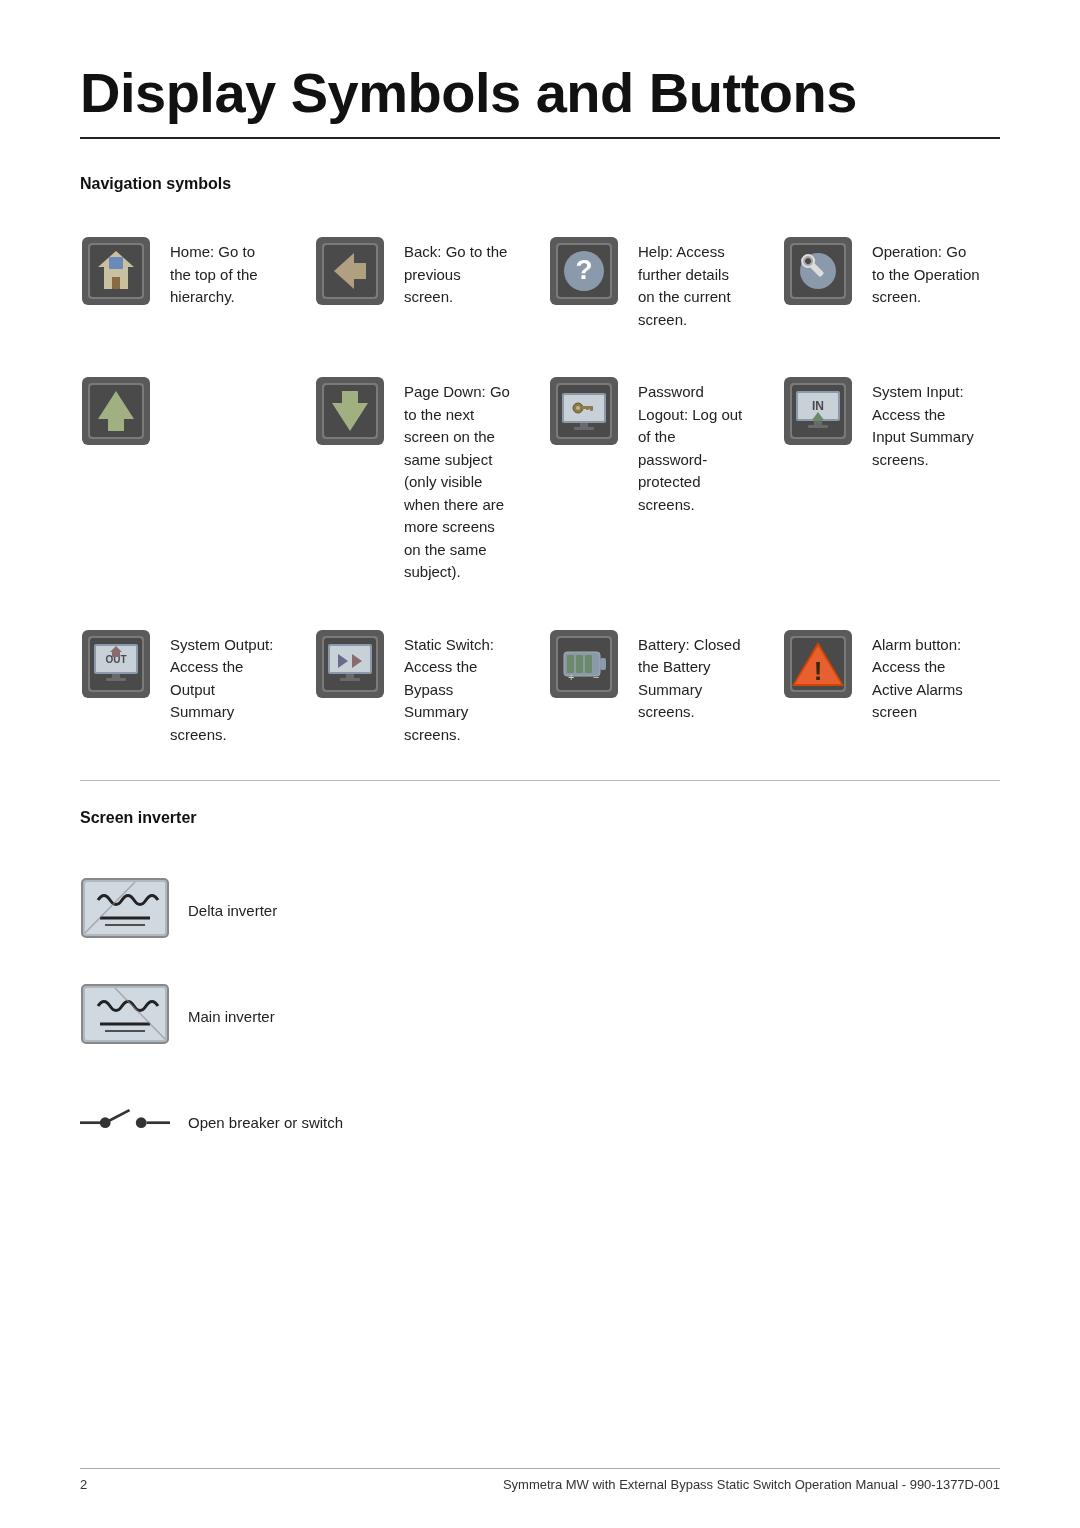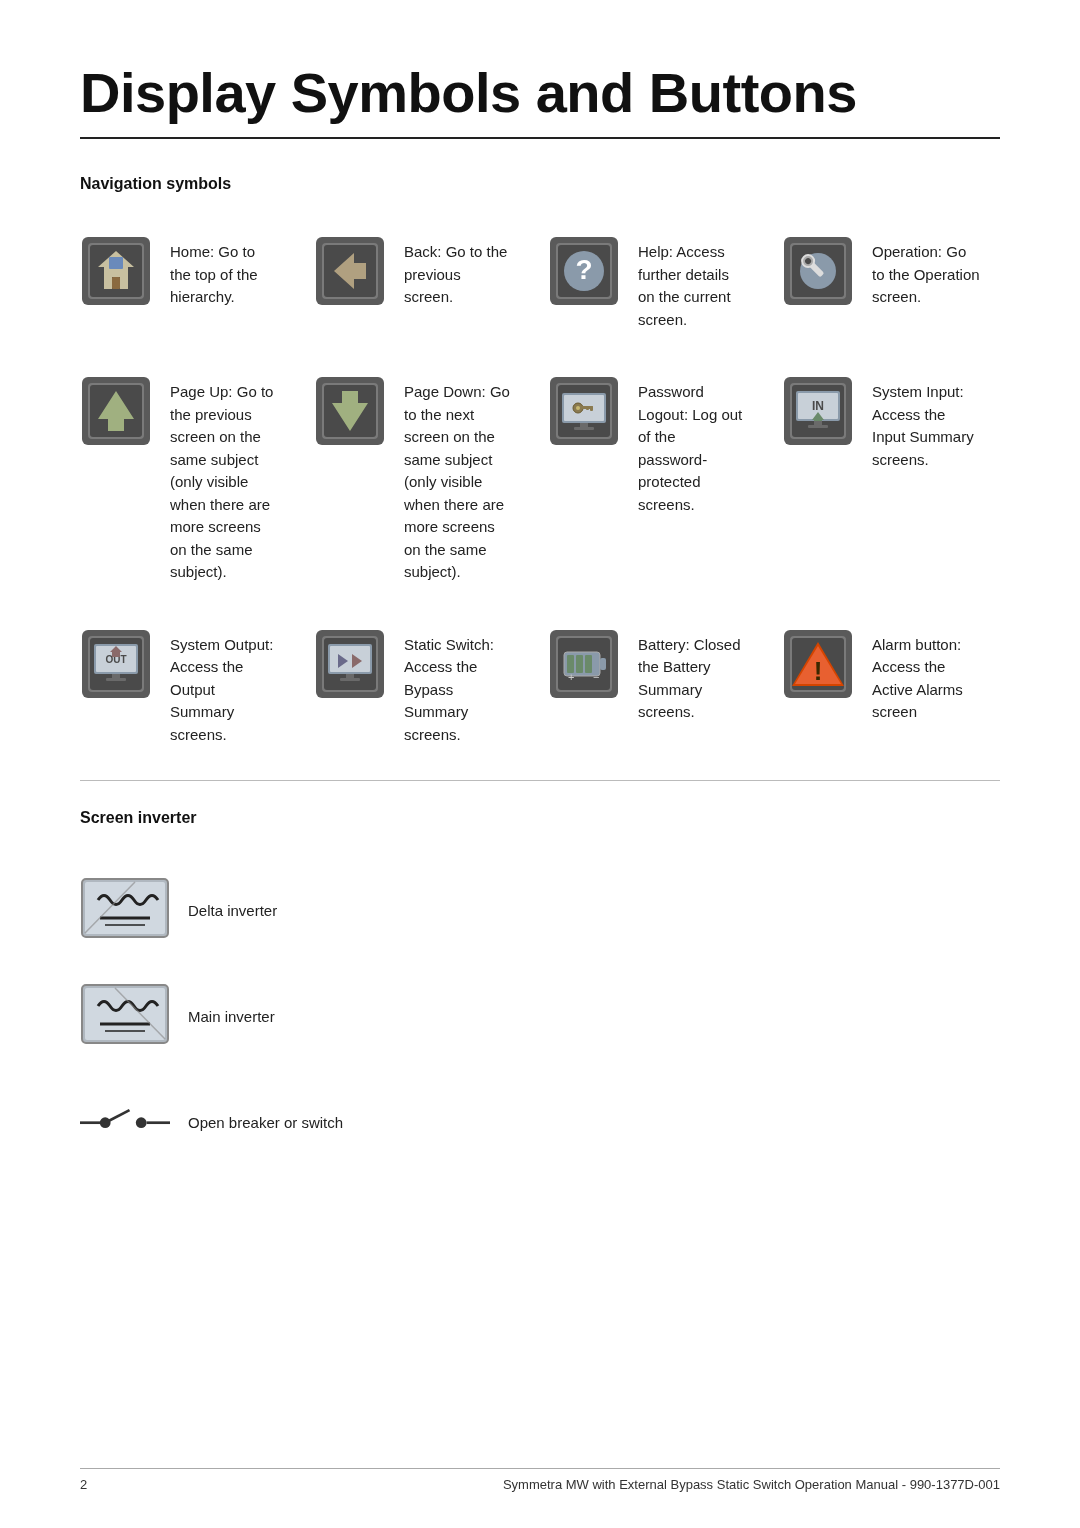--- a/index.html
+++ b/index.html
@@ -178,21 +178,20 @@
     <div class="symbol-item">
       <div class="symbol-icon">
         <svg class="icon-svg" viewBox="0 0 68 68" xmlns="http://www.w3.org/2000/svg">
           <rect width="68" height="68" rx="6" fill="#5a5a5a"></rect>
           <rect x="6" y="6" width="56" height="56" rx="4" fill="#7a7a7a"></rect>
           <rect x="8" y="8" width="52" height="52" rx="3" fill="#4a4a4a"></rect>
 
           <polygon points="34,14 52,42 42,42 42,54 26,54 26,42 16,42" fill="#a0b080"></polygon>
         </svg>
       </div>
-      <div class="symbol-desc">Page Up: Go to the previous screen on the same subject (only visible when there are more screens on the same subject).</div>
     </div>
 
     <div class="symbol-item">
       <div class="symbol-icon">
         <svg class="icon-svg" viewBox="0 0 68 68" xmlns="http://www.w3.org/2000/svg">
           <rect width="68" height="68" rx="6" fill="#5a5a5a"></rect>
           <rect x="6" y="6" width="56" height="56" rx="4" fill="#7a7a7a"></rect>
           <rect x="8" y="8" width="52" height="52" rx="3" fill="#4a4a4a"></rect>
 
           <polygon points="34,54 16,26 26,26 26,14 42,14 42,26 52,26" fill="#a0b080"></polygon>

